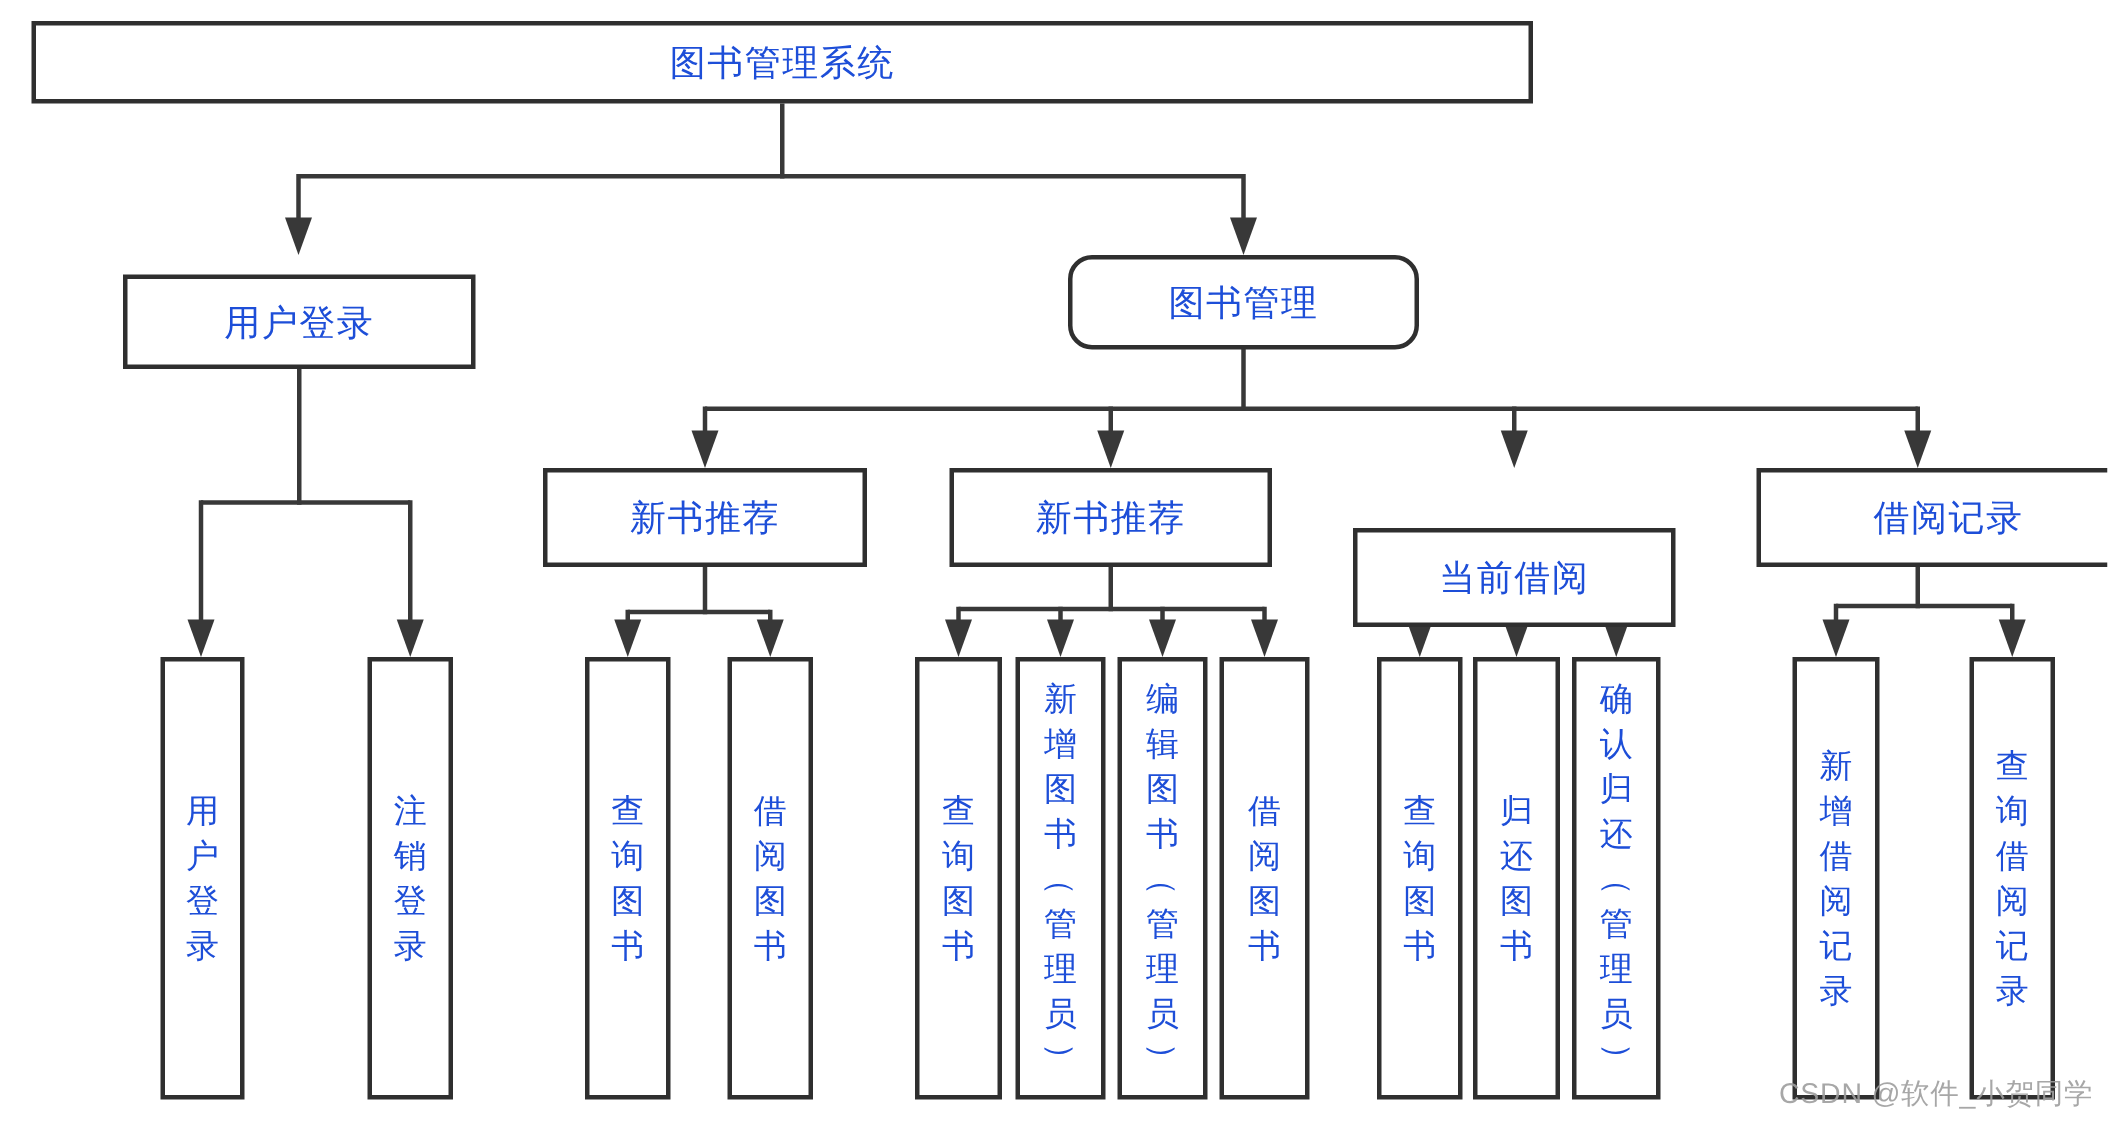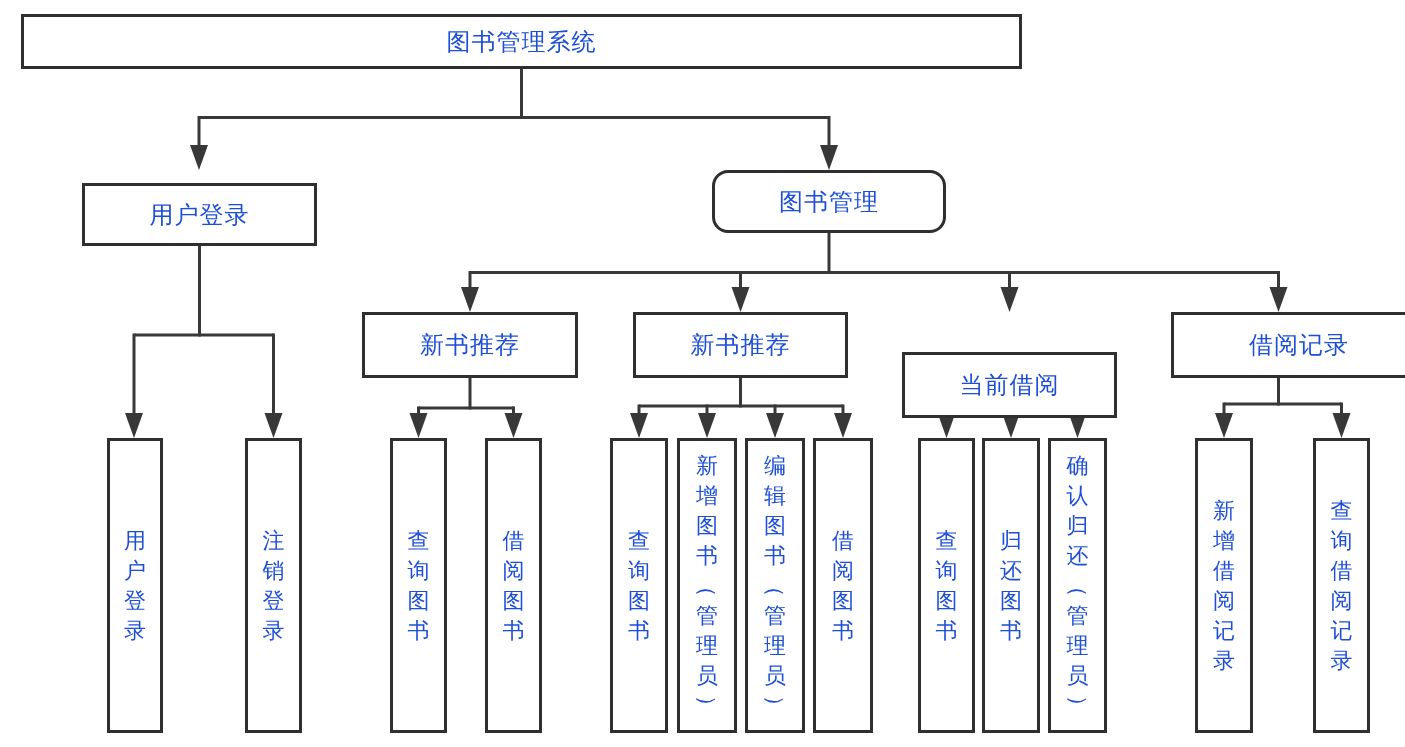--- a/index.html
+++ b/index.html
@@ -213,14 +213,15 @@
     </div>
   <div class="box vbox lf lf13">
       <span>查</span>
       <span>询</span>
       <span>借</span>
       <span>阅</span>
       <span>记</span>
       <span>录</span>
     </div>
 
+  <div class="watermark">CSDN @软件_小贺同学</div>
 
 </div>
 
 </body></html>

